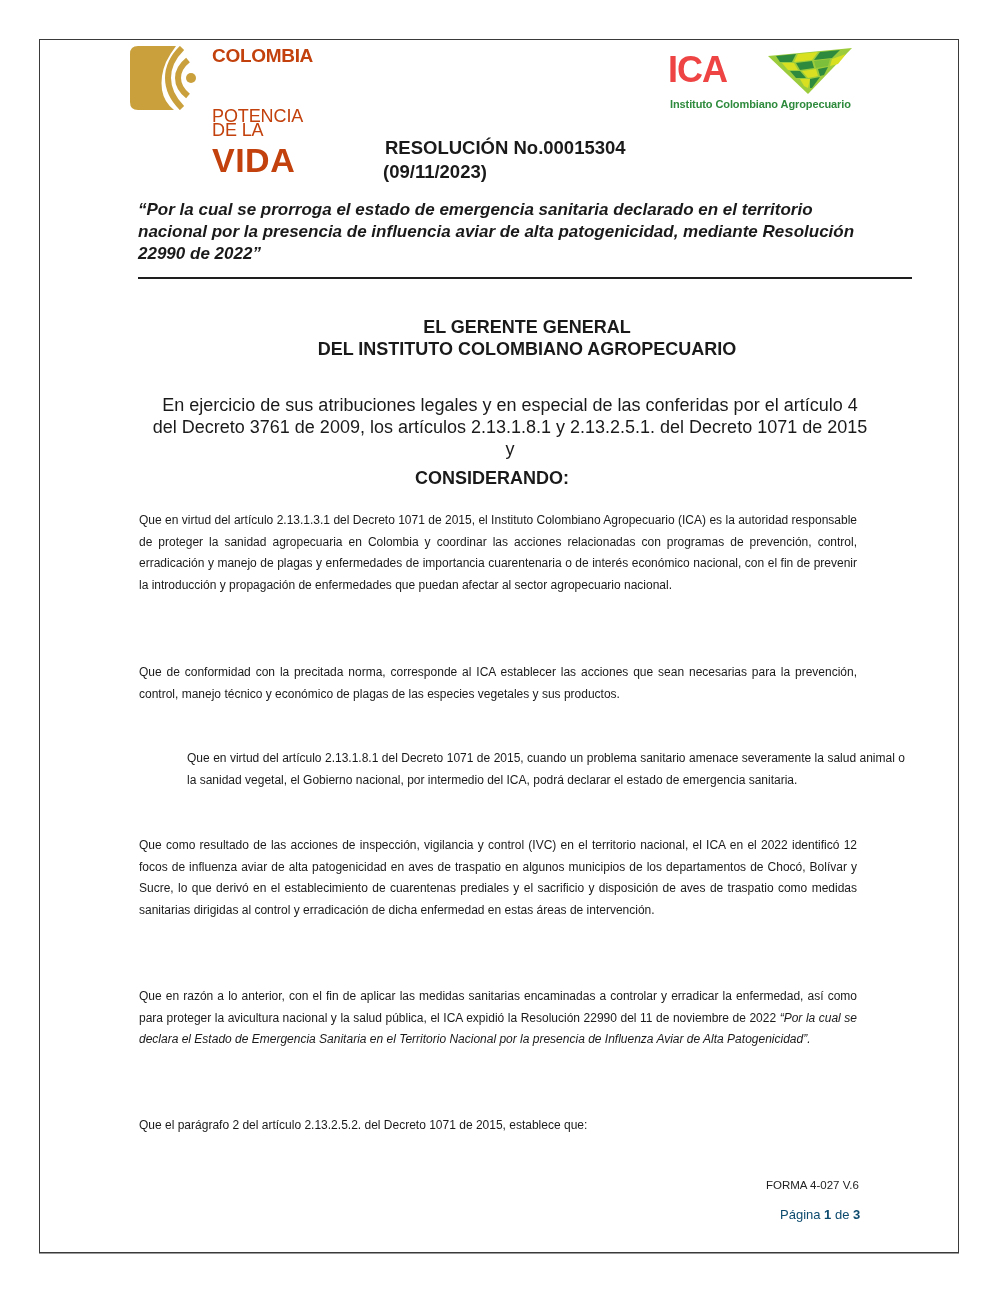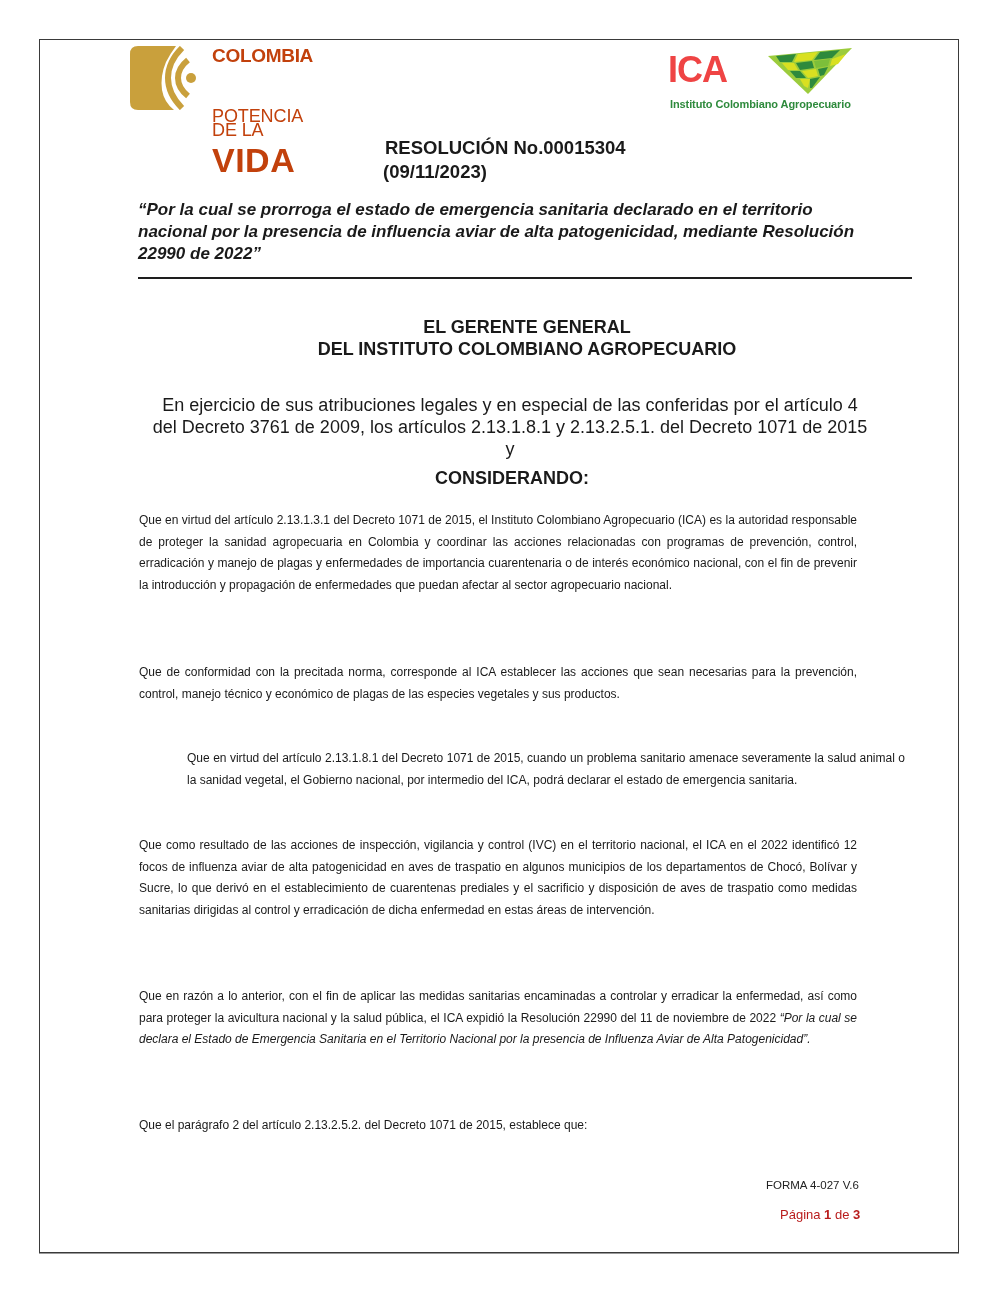--- a/index.html
+++ b/index.html
@@ -29,33 +29,33 @@
   .subtitle { position: absolute; left: 138px; top: 199px; width: 726px; text-align: left;
               font-weight: bold; font-style: italic; font-size: 17px; line-height: 22px; }
 
   .rule { position: absolute; left: 138px; top: 277px; width: 774px; height: 2px; background: #1e1e1e; }
 
   .heading { position: absolute; left: 138px; width: 778px; text-align: center; font-weight: bold; font-size: 18px; line-height: 22px; }
   .h-gerente { top: 316px; }
 
   .preamble { position: absolute; left: 138px; top: 394px; width: 720px; text-align: center; font-size: 18px; line-height: 22px; margin-left: 12px; }
 
-  .h-consid { top: 467px; left: 152px; width: 720px; }
+  .h-consid { top: 467px; left: 132px; width: 720px; }
 
   .para { position: absolute; left: 139px; width: 718px; text-align: justify; font-size: 12px; line-height: 21.7px; }
   .p1 { top: 510px; }
   .p2 { top: 662px; }
   .p3 { top: 748px; margin-left: 48px; }
   .p4 { top: 835px; }
   .p5 { top: 986px; }
   .p6 { top: 1115px; }
   .it { font-style: italic; }
 
   .footer-form { position: absolute; left: 766px; top: 1179px; font-size: 11.5px; color: #222; white-space: nowrap; }
-  .footer-page { position: absolute; left: 780px; top: 1207px; font-size: 13px; color: #b91c1c; white-space: nowrap; text-align: center; }
+  .footer-page { position: absolute; left: 780px; top: 1207px; font-size: 13px; color: #0c4a6e; white-space: nowrap; text-align: center; }
   .footer-page b { font-weight: bold; }
 </style>
 </head>
 <body>
 
 <div class="page-frame"></div>
 
 <div class="logo-colombia">
   <svg class="mark" viewBox="0 0 66 64">
     <path d="M8 0 H46 Q40 8 36 16 Q30 30 32 44 Q34 56 44 64 H8 Q0 64 0 56 V8 Q0 0 8 0 Z" fill="#c9a03c"></path>

